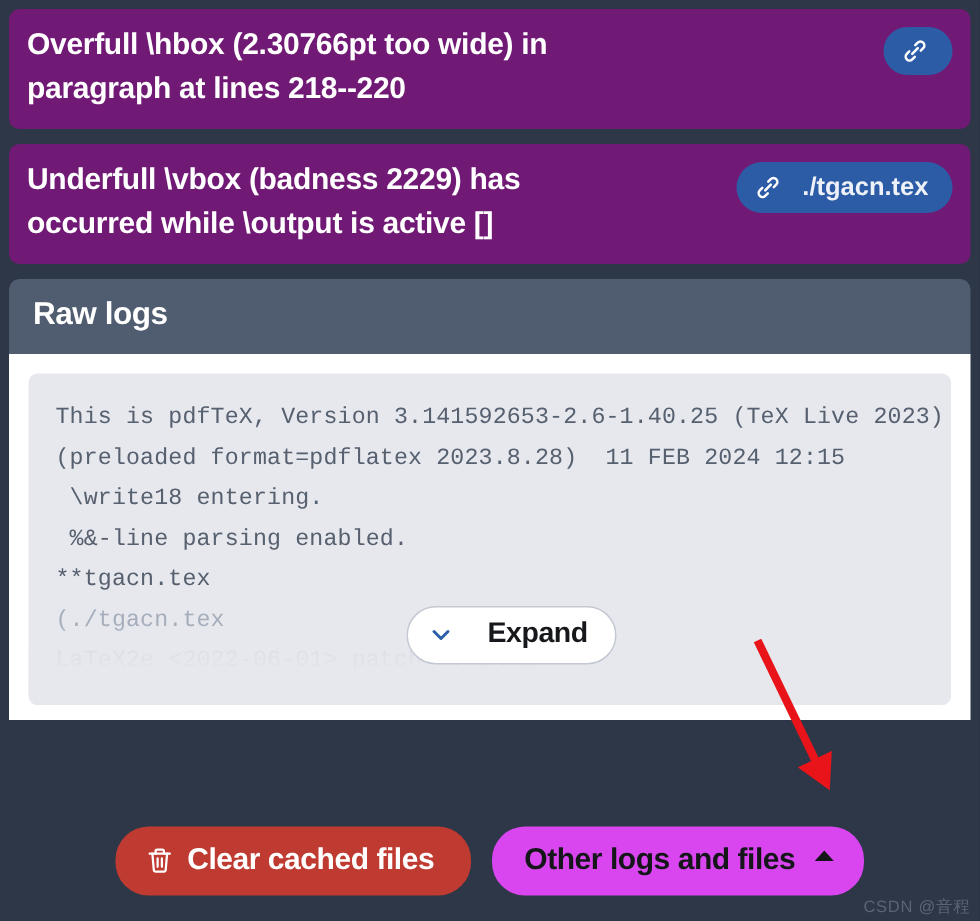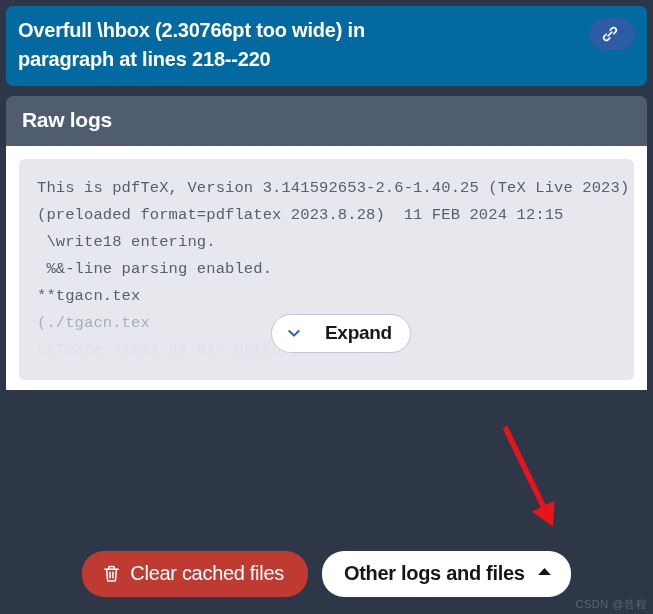--- a/index.html
+++ b/index.html
@@ -18,21 +18,21 @@
     position: absolute;
     inset: 0;
     background: #2e3747;
   }
 
   
   .alerts {
     padding: 6px 6px 0 6px;
   }
   .alert {
-    background: #0369a1;
+    background: #701a75;
     border-radius: 7px;
     display: flex;
     align-items: flex-start;
     justify-content: space-between;
     padding: 10px 12px 12px 12px;
     margin-bottom: 10px;
     box-sizing: border-box;
   }
   .alert-text {
     color: #ffffff;
@@ -142,32 +142,32 @@
     align-items: center;
     justify-content: center;
     gap: 14px;
   }
   .btn-danger {
     background: #bf3a30;
     color: #ffffff;
     border: none;
     border-radius: 22px;
     font-size: 20px;
-    font-weight: normal;
+    font-weight: bold;
     padding: 11px 24px 12px 20px;
     display: flex;
     align-items: center;
     gap: 9px;
     cursor: pointer;
     letter-spacing: -0.3px;
     font-family: "Liberation Sans", sans-serif;
   }
   .btn-danger .trash { display: inline-flex; }
   .btn-light {
-    background: #ffffff;
+    background: #d946ef;
     color: #14161a;
     border: none;
     border-radius: 22px;
     font-size: 20px;
     font-weight: bold;
     padding: 11px 18px 12px 22px;
     display: flex;
     align-items: center;
     gap: 11px;
     cursor: pointer;
@@ -207,20 +207,33 @@
         <span class="link-icon">
           <svg viewBox="0 0 24 24" fill="none" stroke="#ffffff" stroke-width="2.2" stroke-linecap="round">
             <path d="M9.5 14.5 L14.5 9.5"></path>
             <path d="M12.2 6.8 L14.4 4.6 a3.4 3.4 0 0 1 4.9 4.9 L17.1 11.7"></path>
             <path d="M11.8 17.2 L9.6 19.4 a3.4 3.4 0 0 1 -4.9 -4.9 L6.9 12.3"></path>
           </svg>
         </span>
       </div>
     </div>
 
+    <div class="alert">
+      <div class="alert-text">Underfull \vbox (badness 2229) has occurred while \output is active []</div>
+      <div class="alert-badge">
+        <span class="link-icon">
+          <svg viewBox="0 0 24 24" fill="none" stroke="#ffffff" stroke-width="2.2" stroke-linecap="round">
+            <path d="M9.5 14.5 L14.5 9.5"></path>
+            <path d="M12.2 6.8 L14.4 4.6 a3.4 3.4 0 0 1 4.9 4.9 L17.1 11.7"></path>
+            <path d="M11.8 17.2 L9.6 19.4 a3.4 3.4 0 0 1 -4.9 -4.9 L6.9 12.3"></path>
+          </svg>
+        </span>
+        <span>./tgacn.tex</span>
+      </div>
+    </div>
 
   </div>
 
   <div class="panel-header">
     <div class="title">Raw logs</div>
   </div>
 
   <div class="panel-body">
     <div class="log-box">
       <div class="log-line">This is pdfTeX, Version 3.141592653-2.6-1.40.25 (TeX Live 2023)</div>

